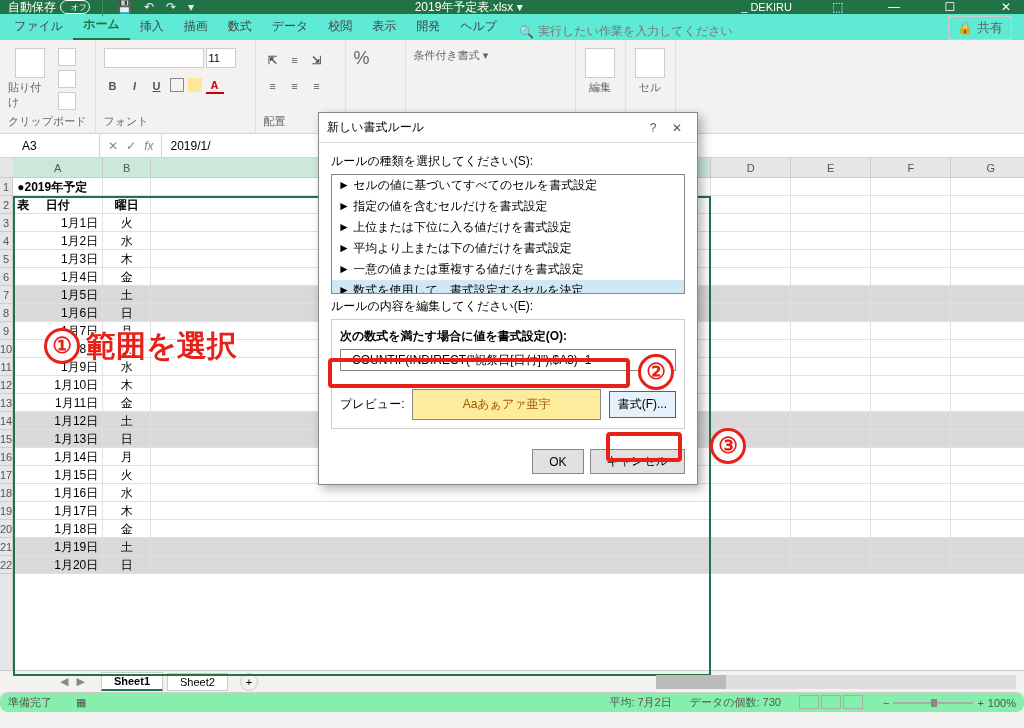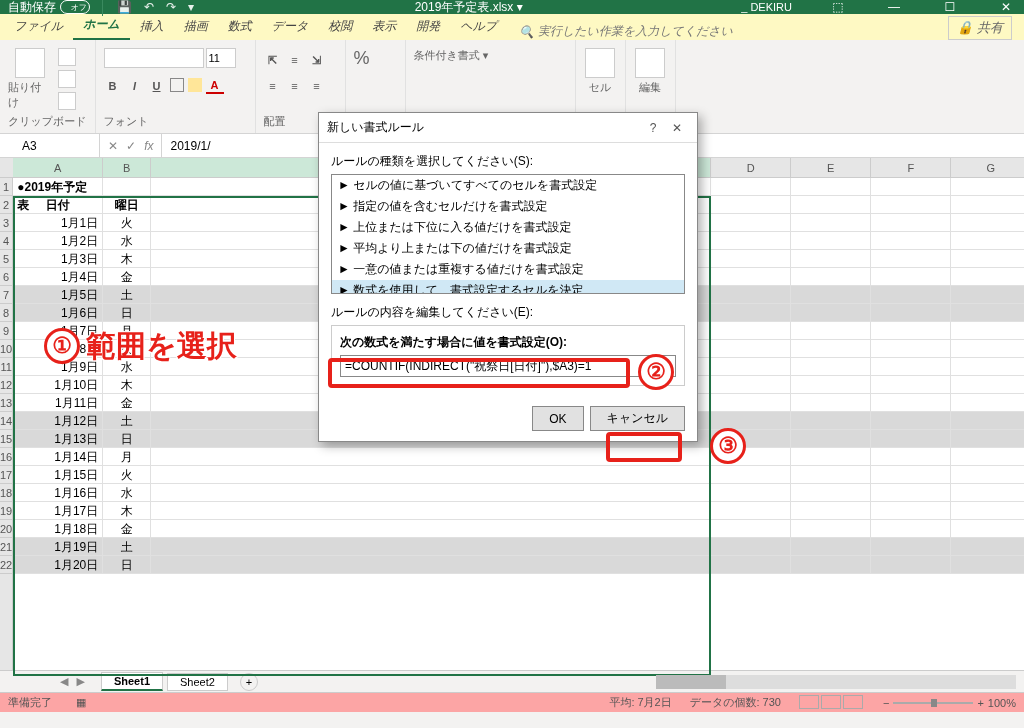--- a/index.html
+++ b/index.html
@@ -11,21 +11,21 @@
 .titlebar .toggle { width: 30px; height: 14px; border: 1px solid #fff; border-radius: 8px; display: flex; align-items: center; padding: 0 2px; font-size: 8px; justify-content: flex-end; }
 .titlebar .sep { width: 1px; height: 18px; background: #3a8a5f; margin: 0 4px; }
 .titlebar .qat { display: flex; gap: 12px; padding: 0 10px; }
 .titlebar .qat span { opacity: 0.9; }
 .titlebar .filename { flex: 1; text-align: center; font-size: 12px; }
 .titlebar .right { display: flex; gap: 20px; align-items: center; }
 .titlebar .user { padding: 0 8px; font-size: 11px; }
 .titlebar .winbtn { width: 36px; height: 30px; display: flex; align-items: center; justify-content: center; }
 
 
-.ribbontabs { height: 26px; background: #fef9c3; display: flex; align-items: flex-end; font-size: 12px; padding: 0 4px; font-style: italic; }
+.ribbontabs { height: 26px; background: #5eead4; display: flex; align-items: flex-end; font-size: 12px; padding: 0 4px; }
 .ribbontabs .tab { padding: 5px 10px; cursor: pointer; color: #444; }
 .ribbontabs .tab.active { color: #217346; border-bottom: 2px solid #217346; font-weight: bold; }
 .ribbontabs .tell { margin-left: 12px; color: #777; display: flex; align-items: center; gap: 4px; }
 .ribbontabs .share { margin-left: auto; margin-right: 8px; border: 1px solid #ccc; padding: 2px 8px; color: #666; font-size: 13px; }
 
 
 .ribbon { height: 94px; background: #f3f2f1; border-bottom: 1px solid #d4d4d4; display: flex; font-size: 11px; color: #666; }
 .ribbon .group { border-right: 1px solid #e1e1e1; padding: 4px 8px 2px 8px; display: flex; flex-direction: column; }
 .ribbon .group .controls { flex: 1; display: flex; align-items: flex-start; gap: 6px; padding-top: 4px; }
 .ribbon .group .label { text-align: left; font-size: 11px; color: #666; padding-bottom: 2px; }
@@ -70,21 +70,21 @@
 
 .sheettabs { height: 22px; background: #f3f2f1; border-top: 1px solid #ccc; display: flex; align-items: center; font-size: 11px; padding-left: 60px; gap: 4px; }
 .sheettabs .nav { display: flex; gap: 8px; color: #888; padding-right: 12px; }
 .sheettabs .tab { padding: 2px 12px; border: 1px solid #ccc; background: #fff; }
 .sheettabs .tab.active { border-bottom: 2px solid #217346; font-weight: bold; }
 .sheettabs .add { width: 18px; height: 18px; border: 1px solid #ccc; border-radius: 9px; text-align: center; line-height: 16px; margin-left: 8px; }
 .sheettabs .scroll { margin-left: auto; margin-right: 8px; width: 360px; height: 14px; background: #ddd; position: relative; }
 .sheettabs .scroll .thumb { position: absolute; left: 0; width: 70px; height: 100%; background: #bbb; }
 
 
-.statusbar { height: 20px; background: #fca5a5; border-top: 1px solid #ccc; display: flex; align-items: center; font-size: 11px; color: #555; padding: 0 8px; gap: 24px; }
+.statusbar { height: 20px; background: #86efac; border-top: 1px solid #ccc; display: flex; align-items: center; font-size: 11px; color: #555; padding: 0 8px; gap: 24px; border-radius: 8px; }
 .statusbar .right { margin-left: auto; display: flex; gap: 18px; align-items: center; }
 .statusbar .views span { width: 20px; height: 14px; border: 1px solid #aaa; display: inline-block; margin-right: 2px; }
 .statusbar .zoom { display: flex; align-items: center; gap: 4px; }
 .statusbar .slider { width: 80px; height: 2px; background: #aaa; position: relative; }
 .statusbar .slider::after { content: ""; position: absolute; left: 38px; top: -3px; width: 6px; height: 8px; background: #888; }
 
 
 .dialog { position: absolute; left: 318px; top: 112px; width: 380px; background: #fff; border: 1px solid #888; box-shadow: 4px 4px 10px rgba(0,0,0,0.3); font-size: 12px; z-index: 10; }
 .dialog .title { height: 30px; display: flex; align-items: center; padding: 0 8px; border-bottom: 1px solid #ddd; }
 .dialog .title .t { flex: 1; }
@@ -209,33 +209,33 @@
   <div class="group" style="width:170px">
     <div class="controls" style="flex-direction:column;align-items:flex-start">
       <span>条件付き書式 ▾</span>
     </div>
     <div class="label">スタイル</div>
   </div>
   <div class="group" style="width:50px">
     <div class="controls">
         <div class="bigbtn">
           <div class="bigicon"></div>
-          <span>セル</span>
-        </div>
-      </div>
-    <div class="label">セル</div>
+          <span>編集</span>
+        </div>
+      </div>
+    <div class="label">編集</div>
   </div>
   <div class="group" style="width:50px">
     <div class="controls">
         <div class="bigbtn">
           <div class="bigicon"></div>
-          <span>編集</span>
-        </div>
-      </div>
-    <div class="label">編集</div>
+          <span>セル</span>
+        </div>
+      </div>
+    <div class="label">セル</div>
   </div>
 </div>
 
 <div class="fbar">
   <div class="namebox">A3</div>
   <div class="fxbtns">
     <span>✕</span>
     <span>✓</span>
     <span><i>fx</i></span>
   </div>
@@ -520,24 +520,29 @@
   <div class="body">
     <div class="lbl">ルールの種類を選択してください(S):</div>
     <div class="listbox">
       <div>► セルの値に基づいてすべてのセルを書式設定</div>
       <div>► 指定の値を含むセルだけを書式設定</div>
       <div>► 上位または下位に入る値だけを書式設定</div>
       <div>► 平均より上または下の値だけを書式設定</div>
       <div>► 一意の値または重複する値だけを書式設定</div>
       <div class="sel">► 数式を使用して、書式設定するセルを決定</div>
     </div>
-    <div class="lbl" style="margin-top:10px">ルールの内容を編集してください(E):</div>
+    <div class="lbl" style="margin-top:4px">ルールの内容を編集してください(E):</div>
     <div style="border:1px solid #ccc;padding:8px">
       <div class="lbl" style="font-weight:bold">次の数式を満たす場合に値を書式設定(O):</div>
       <input class="formula-input" value="=COUNTIF(INDIRECT(&quot;祝祭日[日付]&quot;),$A3)=1" style="">
+      <div class="preview">
+        <span>プレビュー:</span>
+        <div class="box">Aaあぁアァ亜宇</div>
+        <div class="fbtn">書式(F)...</div>
+      </div>
     </div>
   </div>
   <div class="dlgbtns">
     <button>OK</button>
     <button>キャンセル</button>
   </div>
 </div>
 
 <div class="annot circle" style="left:44px;top:328px">①</div>
 <div class="annot text" style="left:86px;top:326px">範囲を選択</div>

